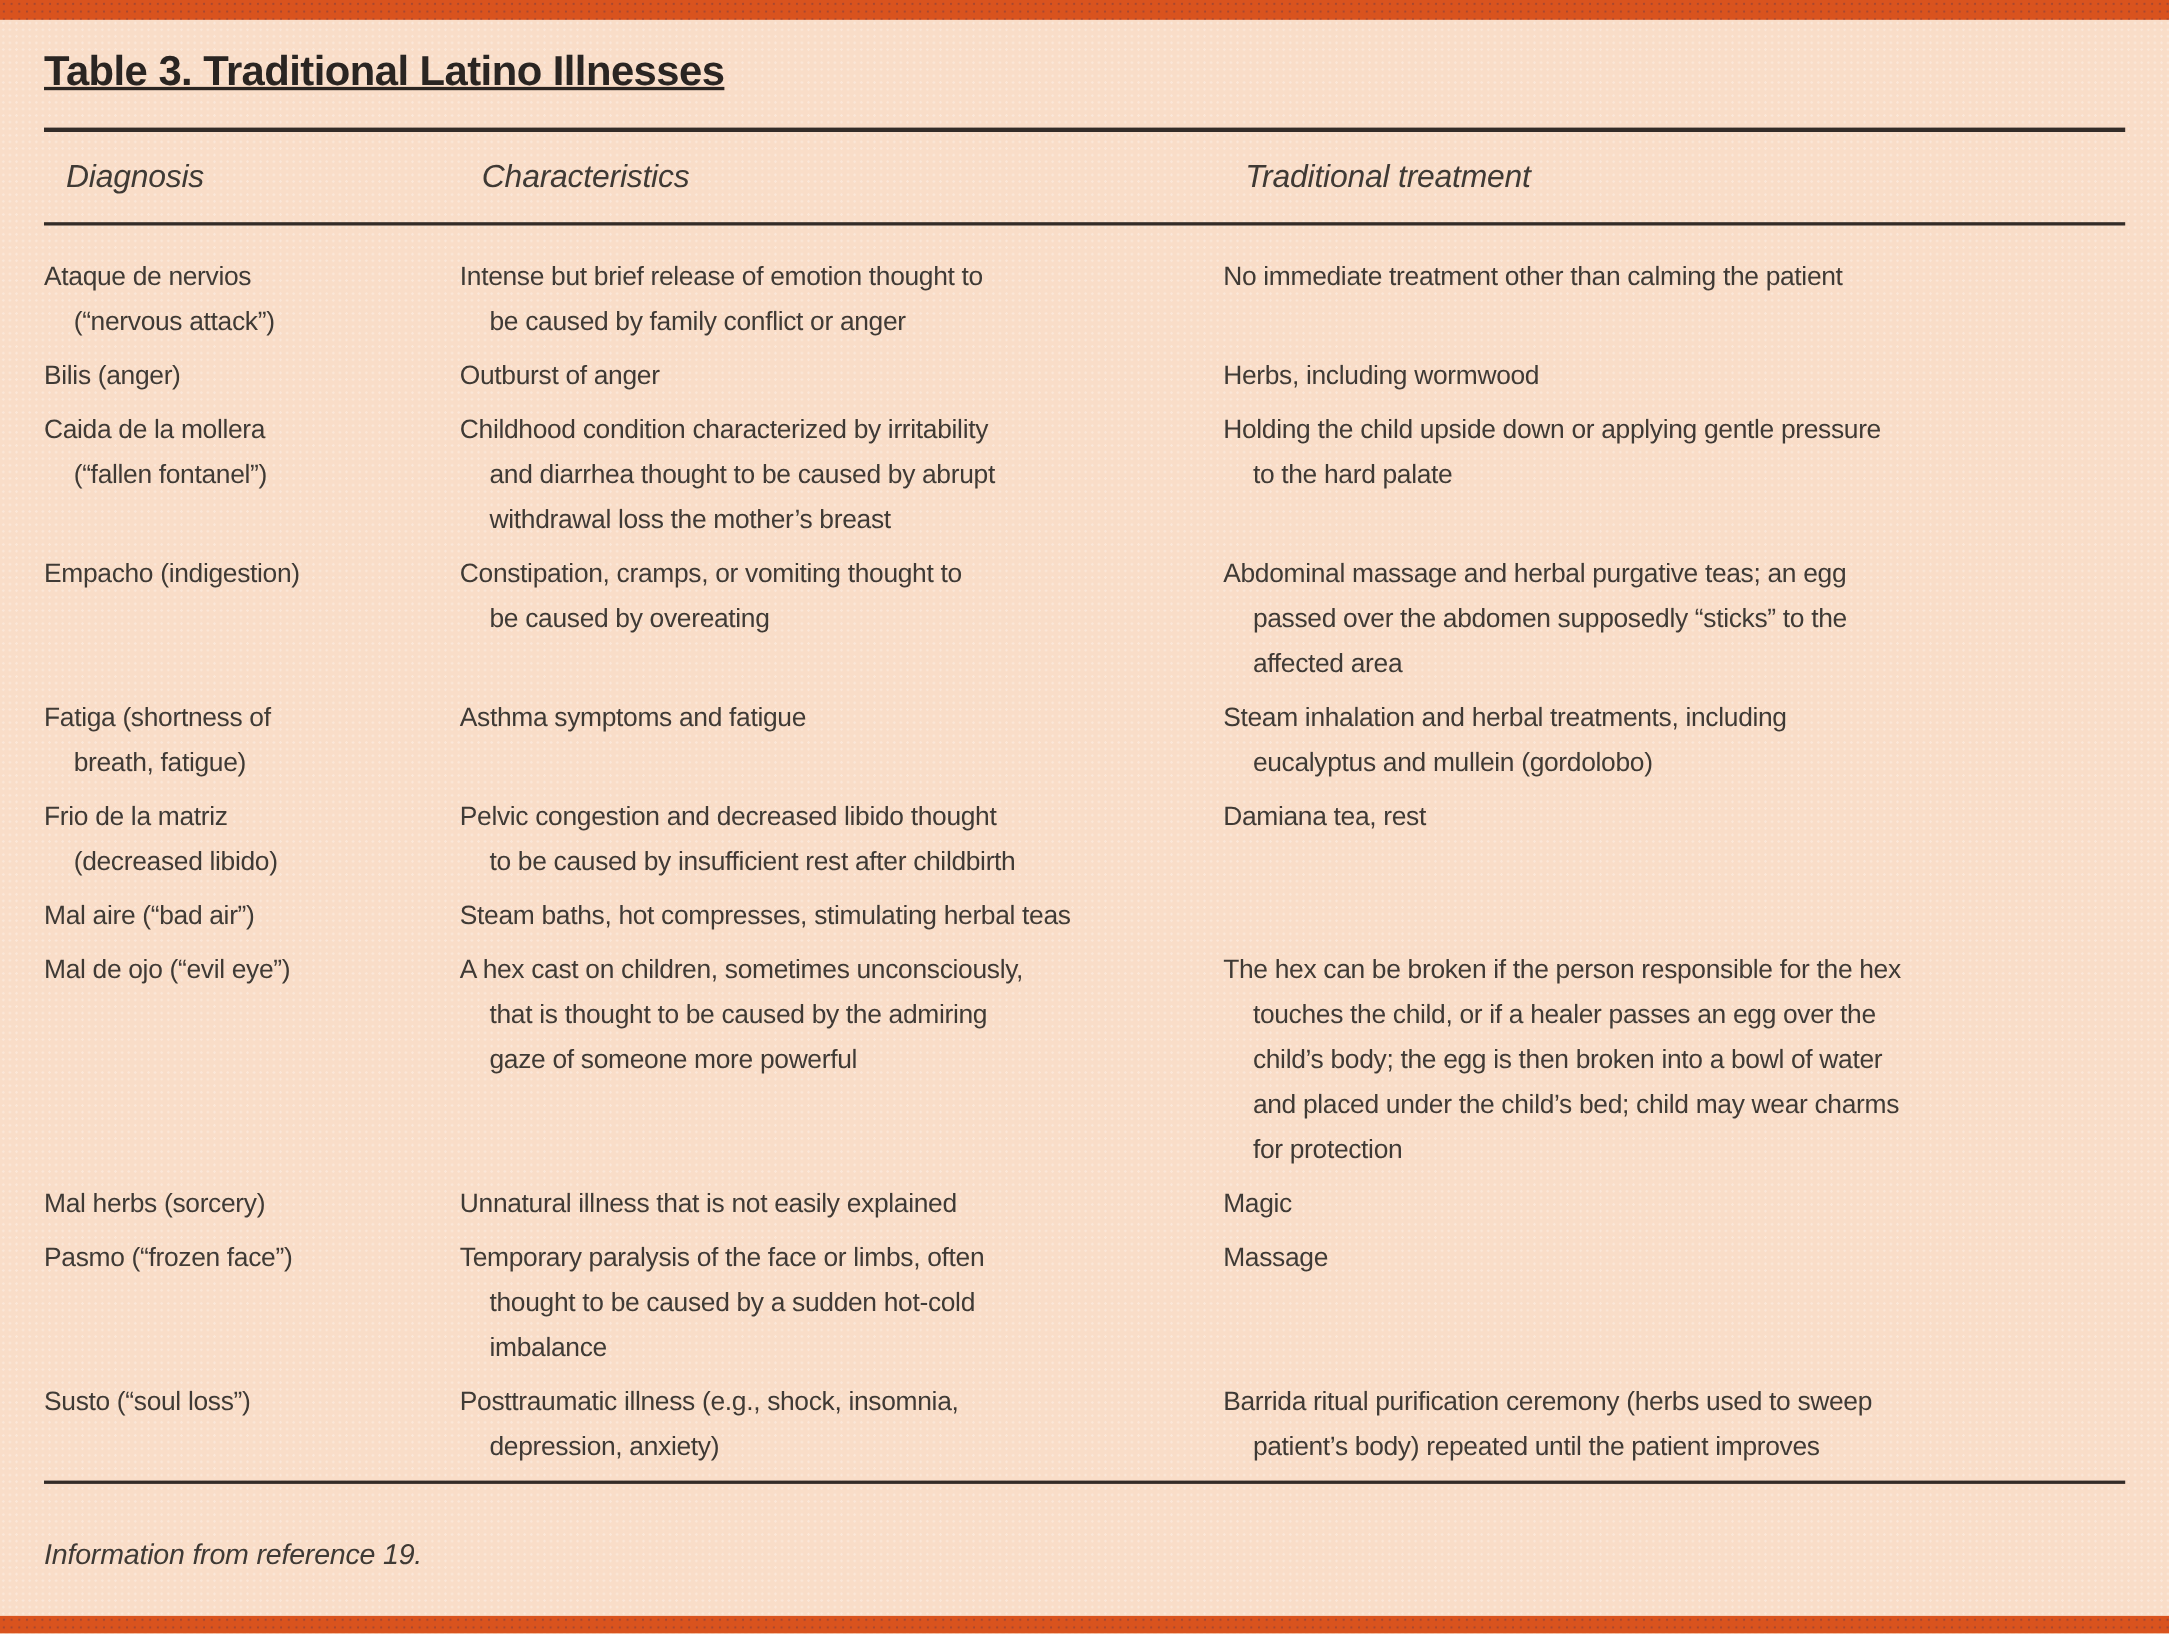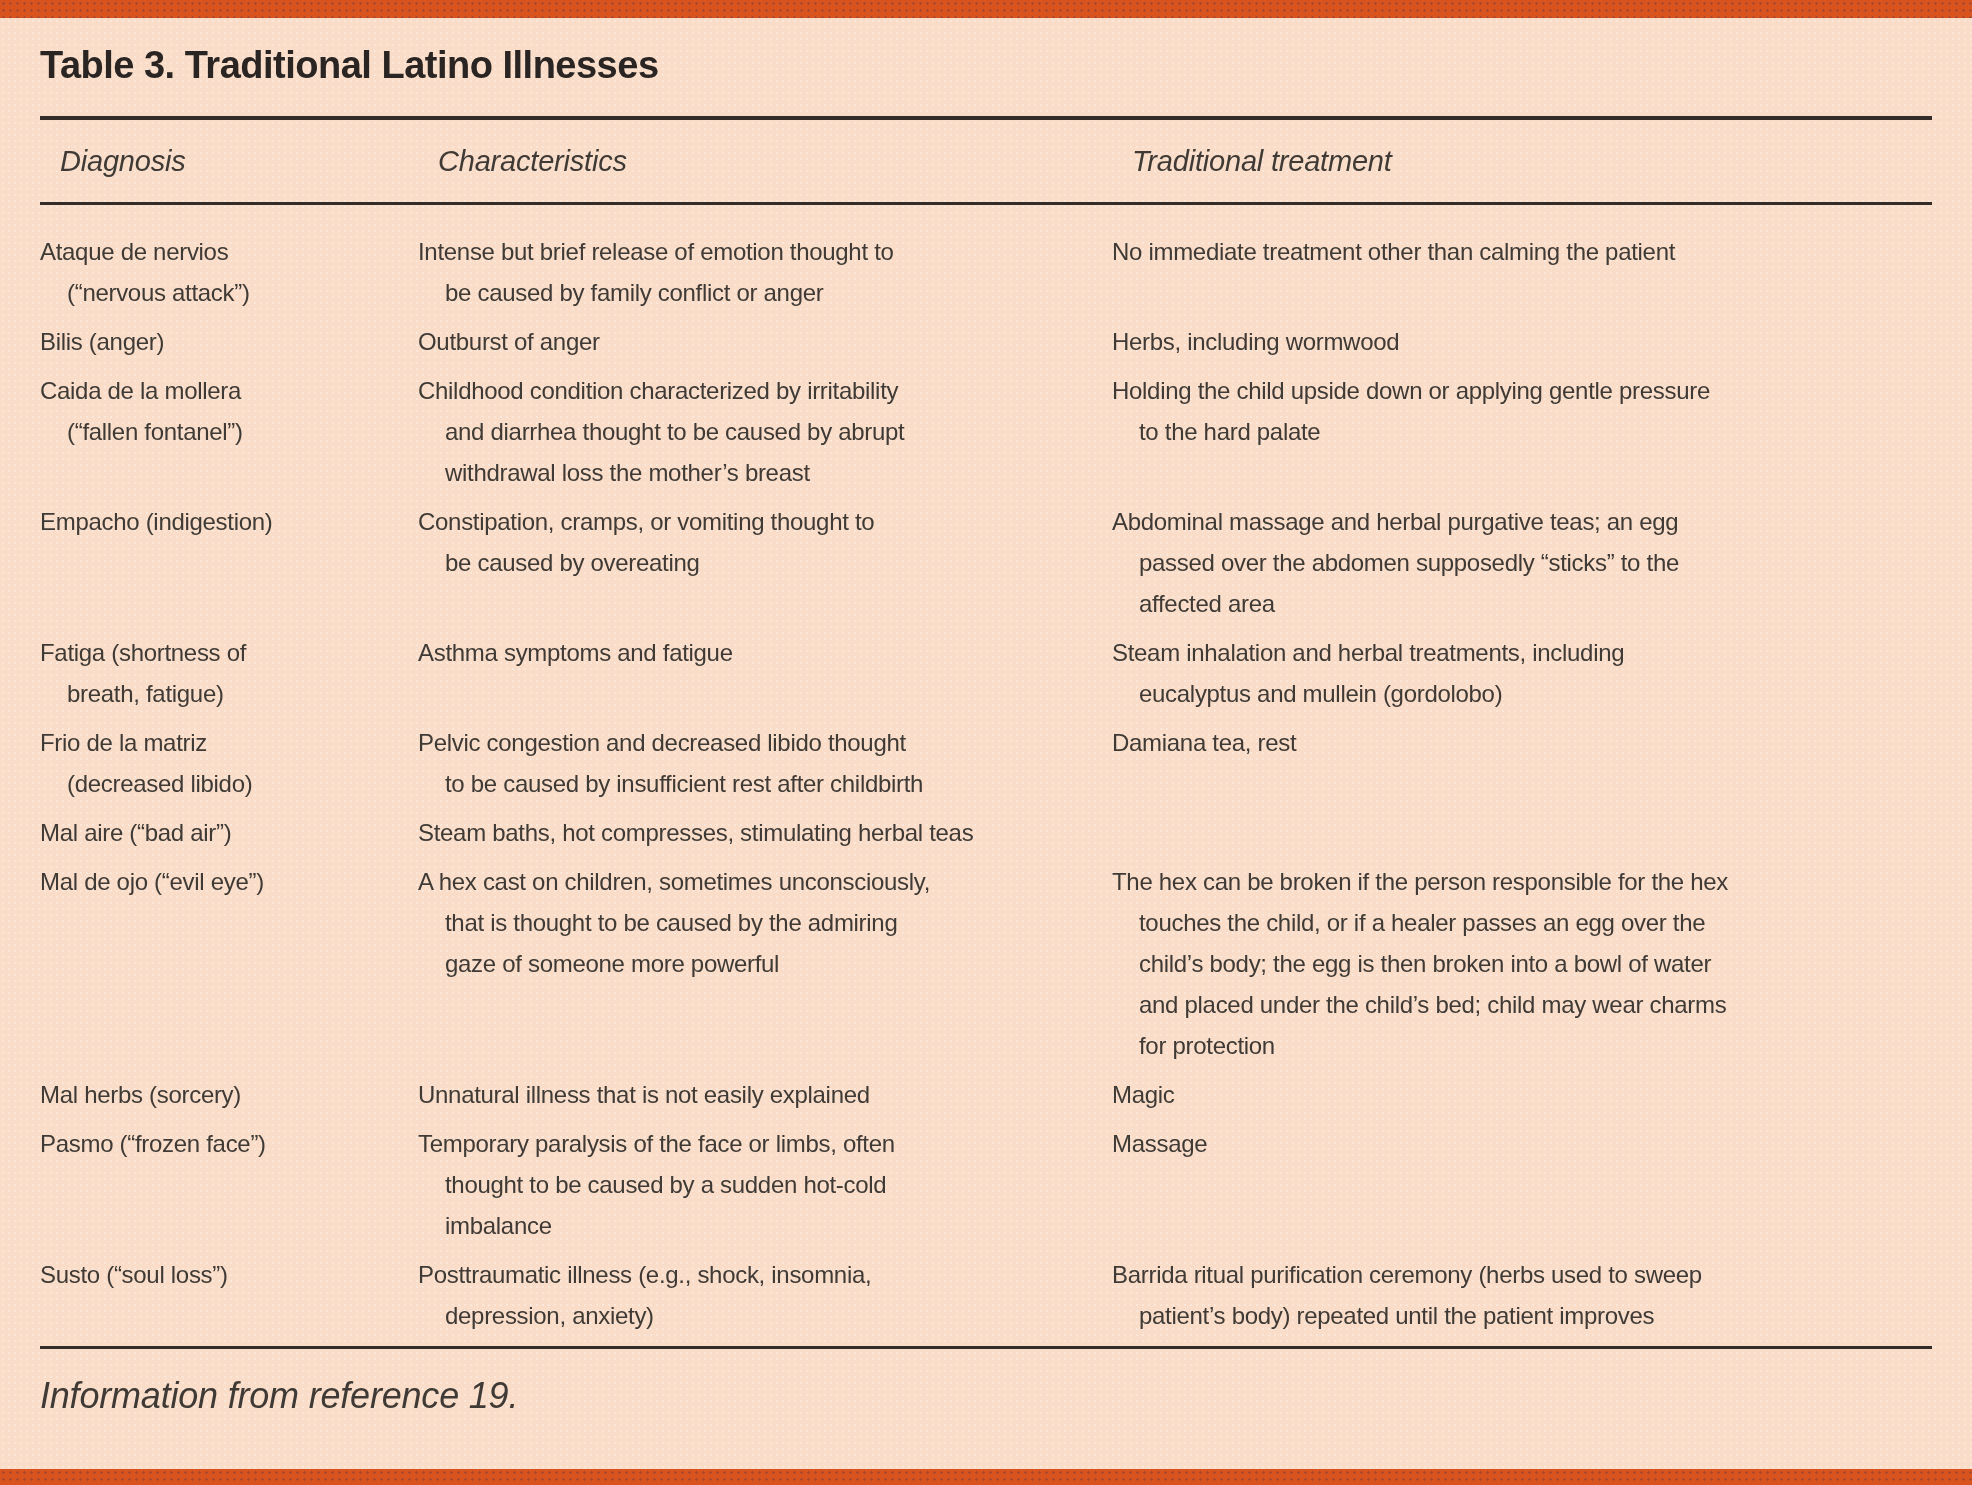--- a/index.html
+++ b/index.html
@@ -22,20 +22,21 @@
   .top-bar { height: 18px; width: 100%; }
   .bottom-bar { position: absolute; left: 0; bottom: 0; height: 16px; width: 100%; }
   .content { padding: 0 40px; }
   .title {
     margin: 24px 0 0 0;
     font-size: 38px;
     line-height: 46px;
     font-weight: bold;
     letter-spacing: -0.5px;
     color: var(--title-ink, #2a2522);
+    text-decoration: underline;
   }
   .rule { background: var(--rule, #332c28); }
   .rule-a { height: 4px; margin-top: 28px; }
   .rule-b { height: 3px; margin-top: 18px; }
   .rule-c { height: 3px; margin-top: 10px; }
   .grid {
     display: grid;
     grid-template-columns: 378px 694px 1fr;
   }
   .thead {
@@ -49,23 +50,23 @@
   .tbody { padding-top: 26px; }
   .trow { margin-bottom: 8px; }
   .cell {
     font-size: 24px;
     line-height: 41px;
     letter-spacing: -0.3px;
   }
   .cell .ln { display: block; }
   .cell .ln + .ln { padding-left: 27px; }
   .footnote {
-    margin-top: 28px;
+    margin-top: 45px;
     font-style: italic;
-    font-size: 36px;
+    font-size: 26px;
     line-height: 38px;
     letter-spacing: -0.2px;
   }
 </style>
 </head>
 <body>
 
 <div class="bar top-bar"></div>
 
 <div class="content">

